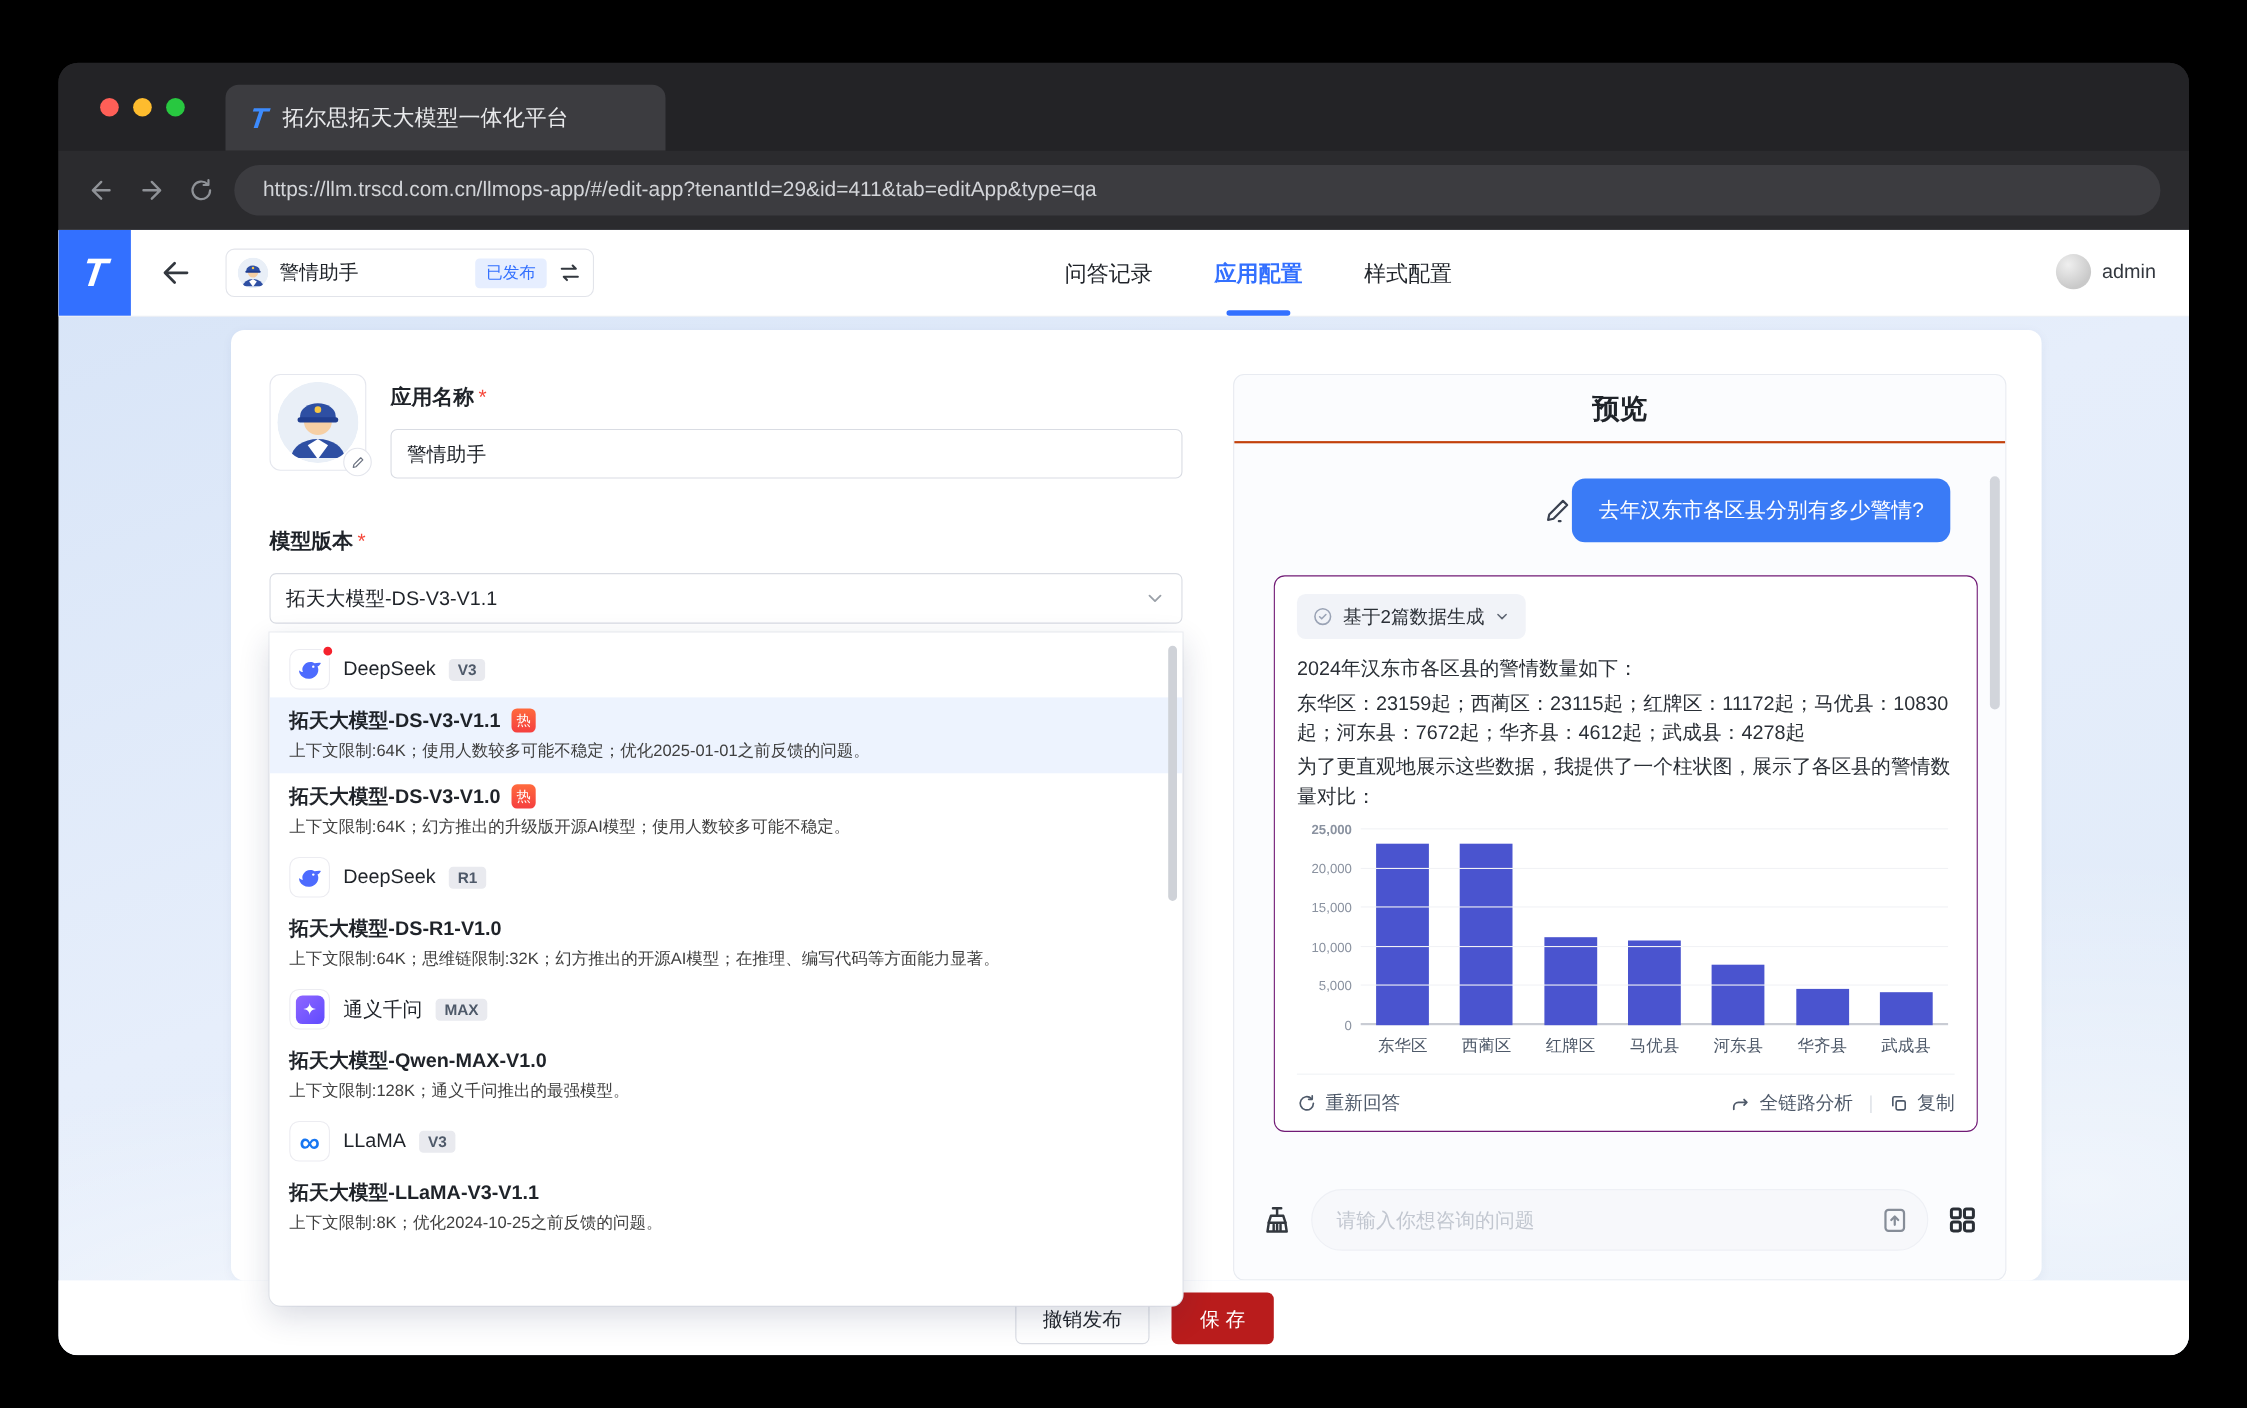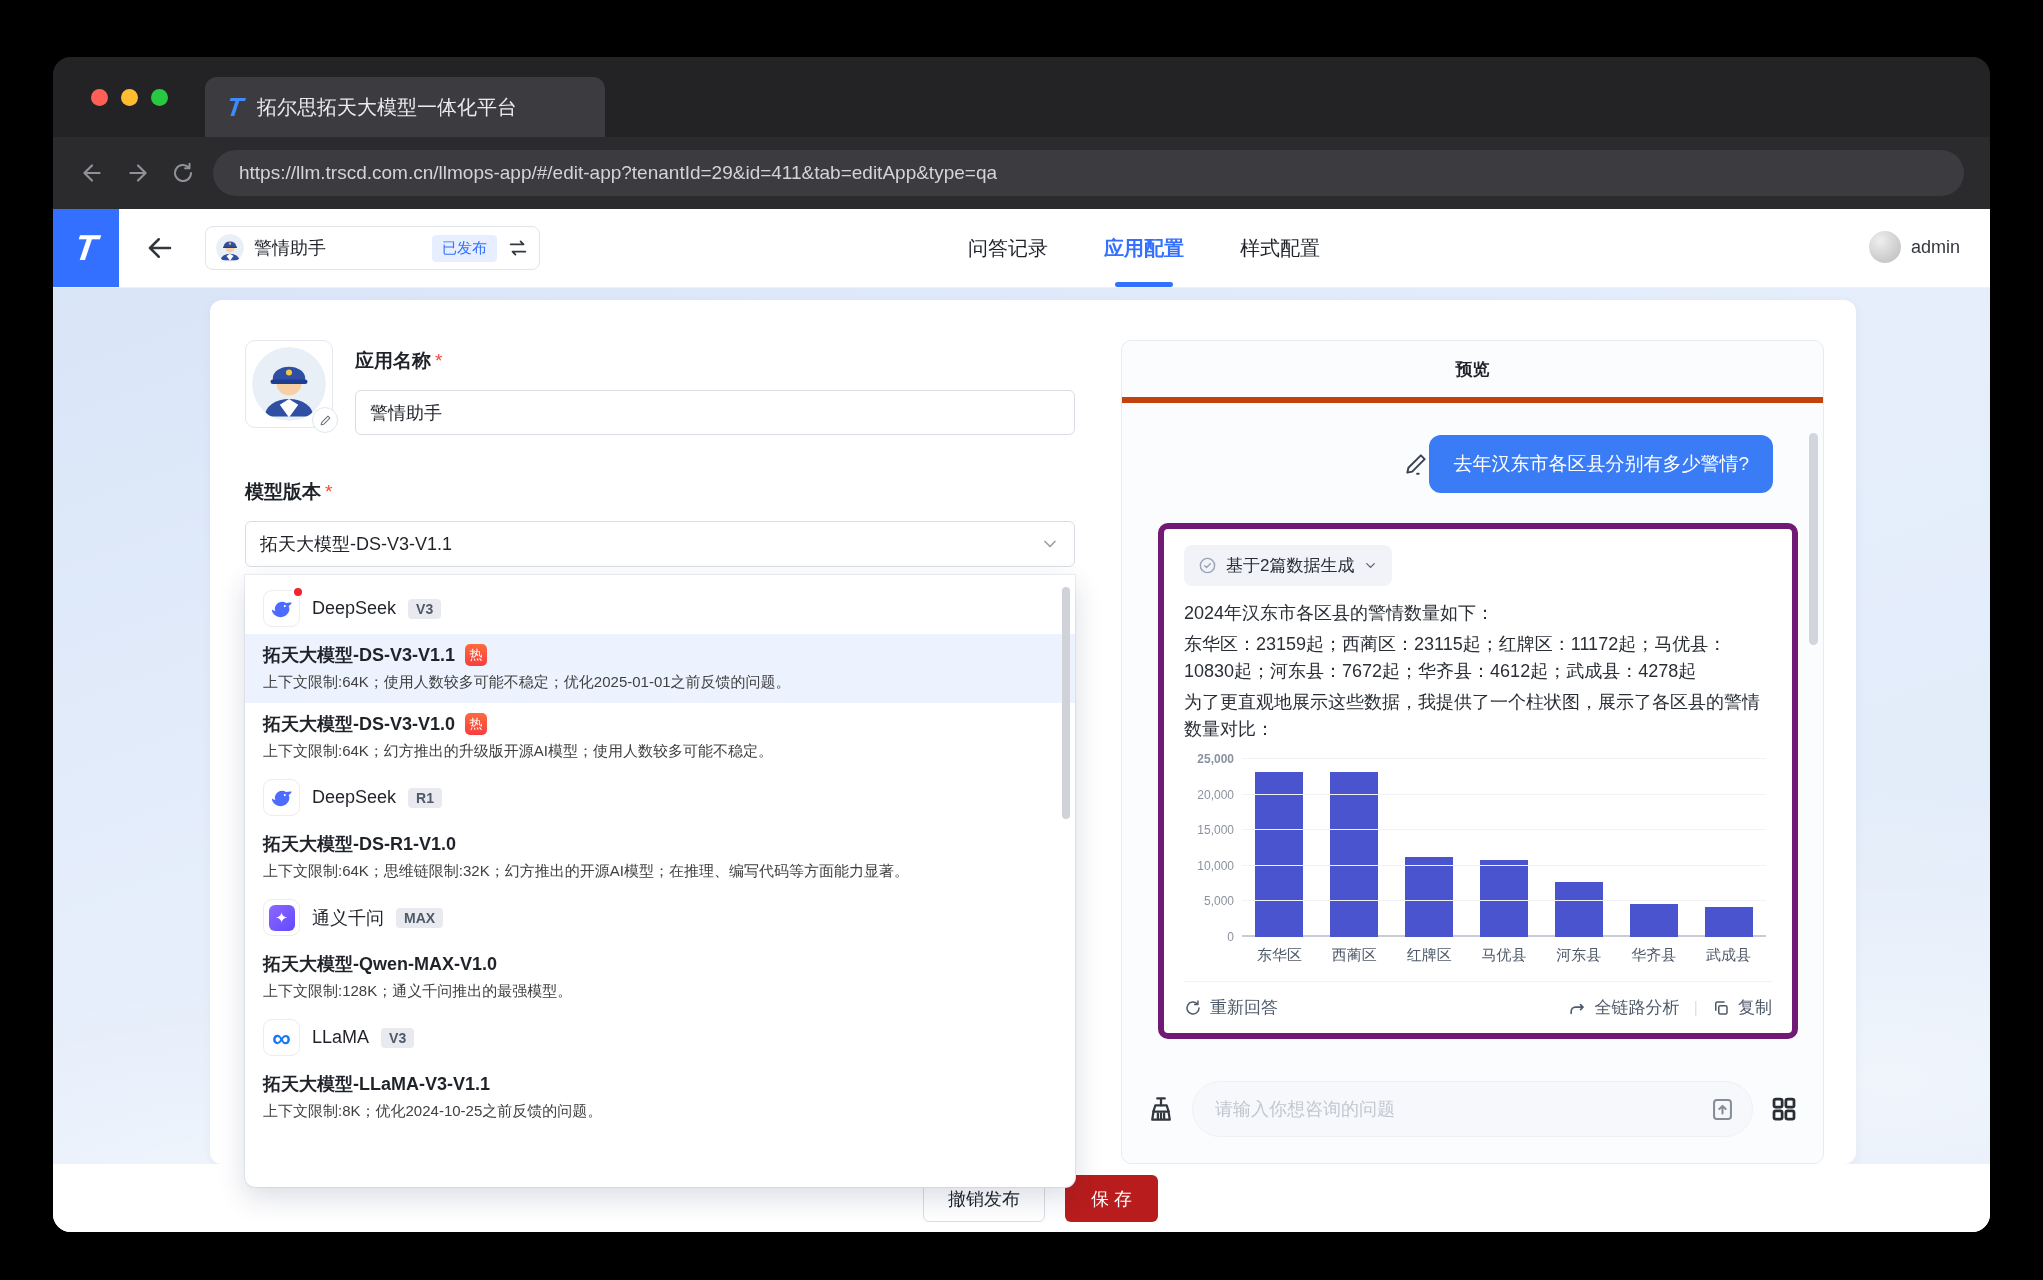--- a/index.html
+++ b/index.html
@@ -108,29 +108,29 @@
   .qwen-ico { width:26px; height:26px; border-radius:6px;
               background:linear-gradient(135deg,#8f66ff,#5f4bff); color:#fff; display:flex;
               align-items:center; justify-content:center; font-size:15px; font-weight:700; }
   .meta-ico { color:#1877f2; font-size:26px; font-weight:700; line-height:1; }
 
   
   .preview { position:absolute; left:1068px; top:131px; width:703px; height:824px;
              border:1px solid #e8ebf1; border-radius:10px; background:#fbfcfe;
              display:flex; flex-direction:column; overflow:hidden; }
   .pv-head { height:62px; display:flex; align-items:center; justify-content:center;
-             font-size:17px; font-weight:700; color:#1f2329; border-bottom:6px solid #c2410c; }
+             font-size:25px; font-weight:700; color:#1f2329; border-bottom:2px solid #c2410c; }
   .pv-chat { flex:1; position:relative; padding:22px 32px 0 36px; }
   .pv-scroll { position:absolute; right:5px; top:30px; width:9px; height:212px;
                background:#d2d5db; border-radius:5px; }
   .userrow { display:flex; justify-content:flex-end; align-items:center; 
              margin-top:10px; padding-right:18px; }
   .bubble { background:#3a7bf6; color:#fff; font-size:19px; padding:16px 24px;
             border-radius:12px; max-width:520px; }
-  .anscard { margin-top:30px; width:640px; background:#fff; border:6px solid #701a75;
+  .anscard { margin-top:30px; width:640px; background:#fff; border:1px solid #701a75;
              border-radius:10px; padding:16px 20px 14px; }
   .srcbadge { display:inline-flex; align-items:center; gap:9px; background:#f1f3f8;
               border-radius:8px; padding:9px 14px; font-size:17px; color:#2a2f36; cursor:pointer; }
   .ansline { margin-top:14px; font-size:18px; line-height:1.5; color:#2a2f36; }
   .ansline + .ansline { margin-top:4px; }
 
   .chart { margin-top:16px; }
   .chart-plot { position:relative; margin-left:58px; margin-right:6px; height:178px; }
   .gridline { position:absolute; left:0; right:0; height:1px; background:#f1f2f5; }
   .baseline { position:absolute; left:0; right:0; bottom:0; height:2px; background:#c9ccd4; }

